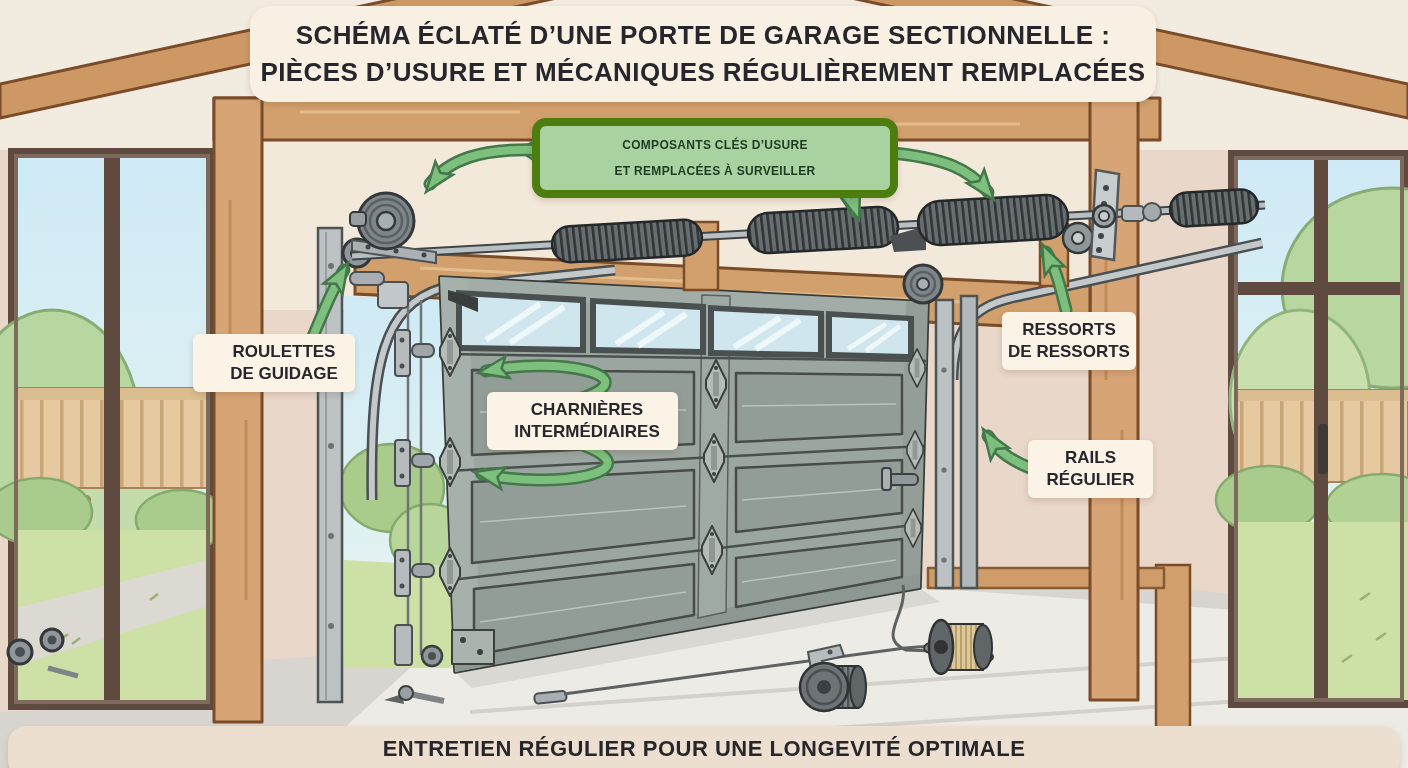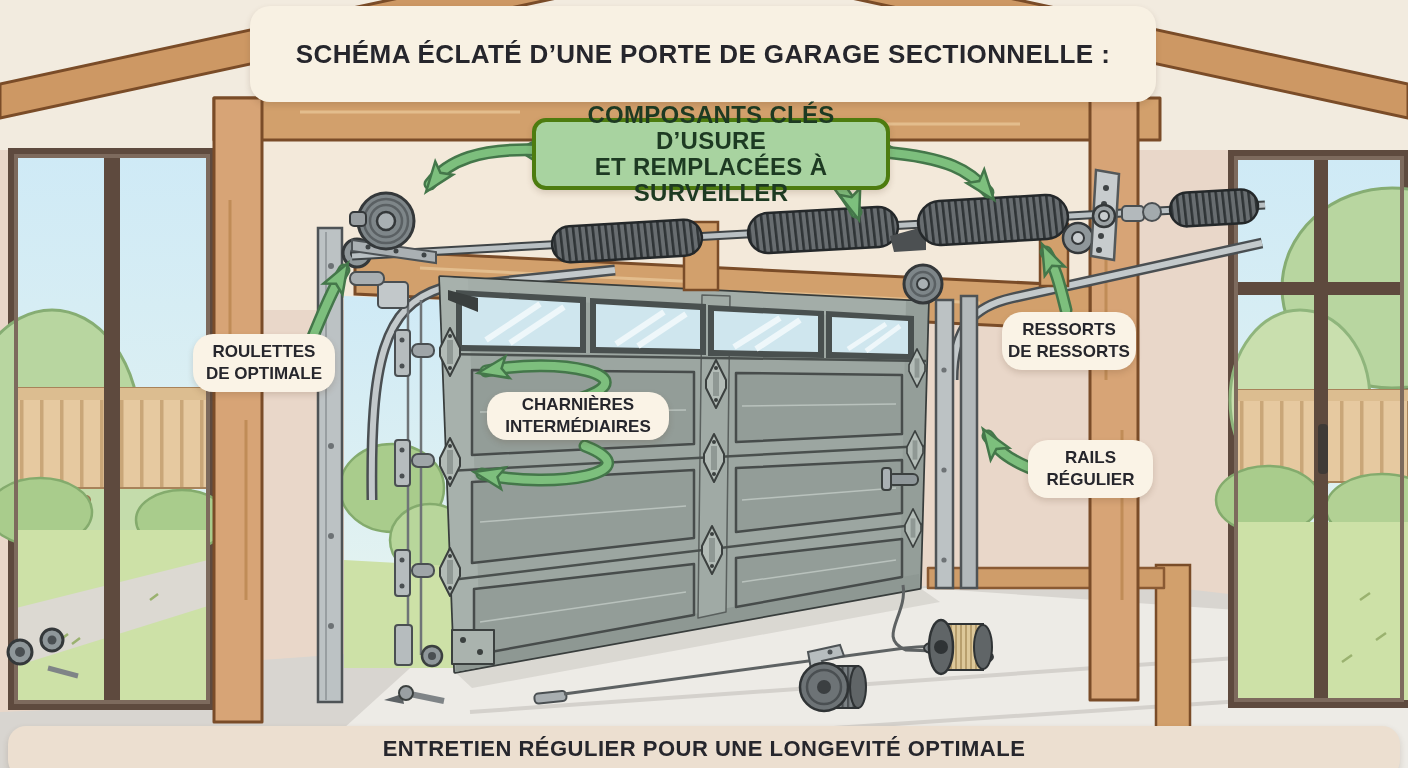--- a/index.html
+++ b/index.html
@@ -5,25 +5,25 @@
   html,body{margin:0;padding:0;background:#888;}
   .scene{position:relative;width:1408px;height:768px;overflow:hidden;
          font-family:"Liberation Sans","DejaVu Sans",sans-serif;background:#0f766e;}
   .scene svg{position:absolute;left:0;top:0;}
   .txtbox{position:absolute;display:flex;flex-direction:column;justify-content:center;
           align-items:center;text-align:center;font-weight:bold;color:#26262c;
           box-shadow:0 3px 6px rgba(90,60,40,.18);}
   .title-box{left:250px;top:6px;width:906px;height:96px;background:#f8f1e3;
              border-radius:20px;font-size:26px;line-height:37px;letter-spacing:.4px;}
   .callout-box{left:532px;top:118px;width:350px;height:64px;background:#a8d3a0;
-               border:4px solid #4d7c0f;border-radius:14px;color:#1d3a22;
-               font-size:24px;line-height:26px;letter-spacing:.3px;}
-  .pill{background:#faf3e6;border-radius:20px;font-size:17px;line-height:22px;padding:0;}
-  .pill-roulettes{left:193px;top:334px;width:142px;height:58px;}
-  .pill-charnieres{left:487px;top:392px;width:182px;height:48px;}
+               border:8px solid #4d7c0f;border-radius:14px;color:#1d3a22;
+               font-size:12px;line-height:26px;letter-spacing:.3px;}
+  .pill{background:#faf3e6;border-radius:6px;font-size:17px;line-height:22px;padding:0;}
+  .pill-roulettes{left:193px;top:334px;width:142px;height:58px;padding-left:20px;}
+  .pill-charnieres{left:487px;top:392px;width:182px;height:58px;padding-left:9px;}
   .pill-ressorts{left:1002px;top:312px;width:134px;height:58px;}
   .pill-rails{left:1028px;top:440px;width:125px;height:58px;}
   .footer-bar{left:8px;top:726px;width:1392px;height:52px;background:#ecdfd0;
               border-radius:18px;font-size:22px;letter-spacing:.5px;justify-content:flex-start;
               padding-top:0;display:flex;flex-direction:row;align-items:center;}
   .footer-bar span{width:100%;text-align:center;margin-top:-6px;}
 </style>
 </head>
 <body>
 
@@ -424,30 +424,31 @@
     <g>
       <path d="M1030 468 C 1006 458, 998 450, 988 436" stroke="#44774a" stroke-width="13"></path>
       <path d="M1030 468 C 1006 458, 998 450, 988 436" stroke="#7dbf7d" stroke-width="8"></path>
       <path d="M0 0 L-30 -11 L-24 0 L-30 11 Z" transform="translate(983,429) rotate(236)" fill="#7dbf7d" stroke="#44774a" stroke-width="2.5"></path>
     </g>
   </g>
 </svg>
 
 <div class="txtbox title-box">
   <span>SCHÉMA ÉCLATÉ D’UNE PORTE DE GARAGE SECTIONNELLE :</span>
+  <span>PIÈCES D’USURE ET MÉCANIQUES RÉGULIÈREMENT REMPLACÉES</span>
 </div>
 
 <div class="txtbox callout-box">
   <span>COMPOSANTS CLÉS D’USURE</span>
   <span>ET REMPLACÉES À SURVEILLER</span>
 </div>
 
 <div class="txtbox pill pill-roulettes">
   <span>ROULETTES</span>
-  <span>DE OPTIMALE</span>
+  <span>DE GUIDAGE</span>
 </div>
 
 <div class="txtbox pill pill-charnieres">
   <span>CHARNIÈRES</span>
   <span>INTERMÉDIAIRES</span>
 </div>
 
 <div class="txtbox pill pill-ressorts">
   <span>RESSORTS</span>
   <span>DE RESSORTS</span>

